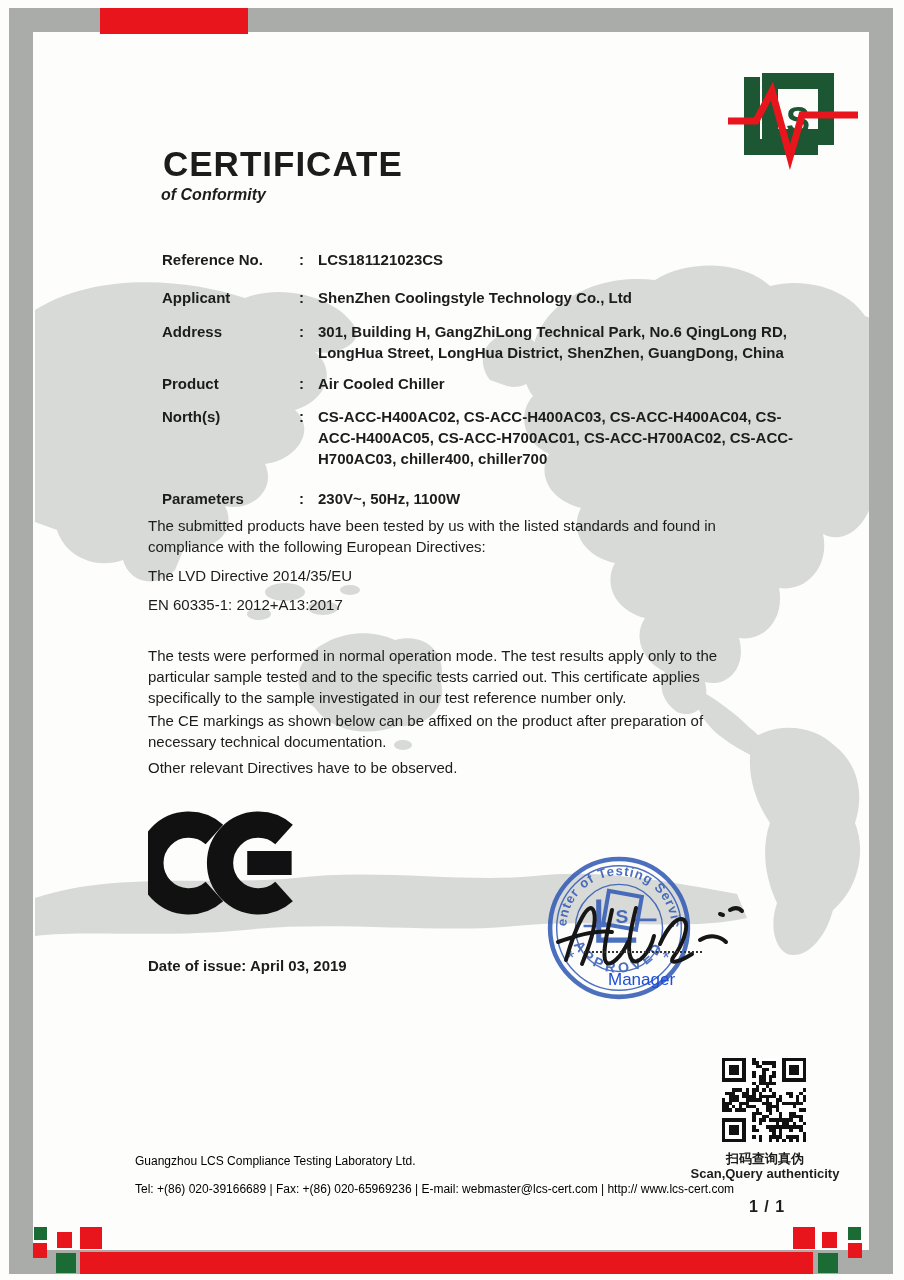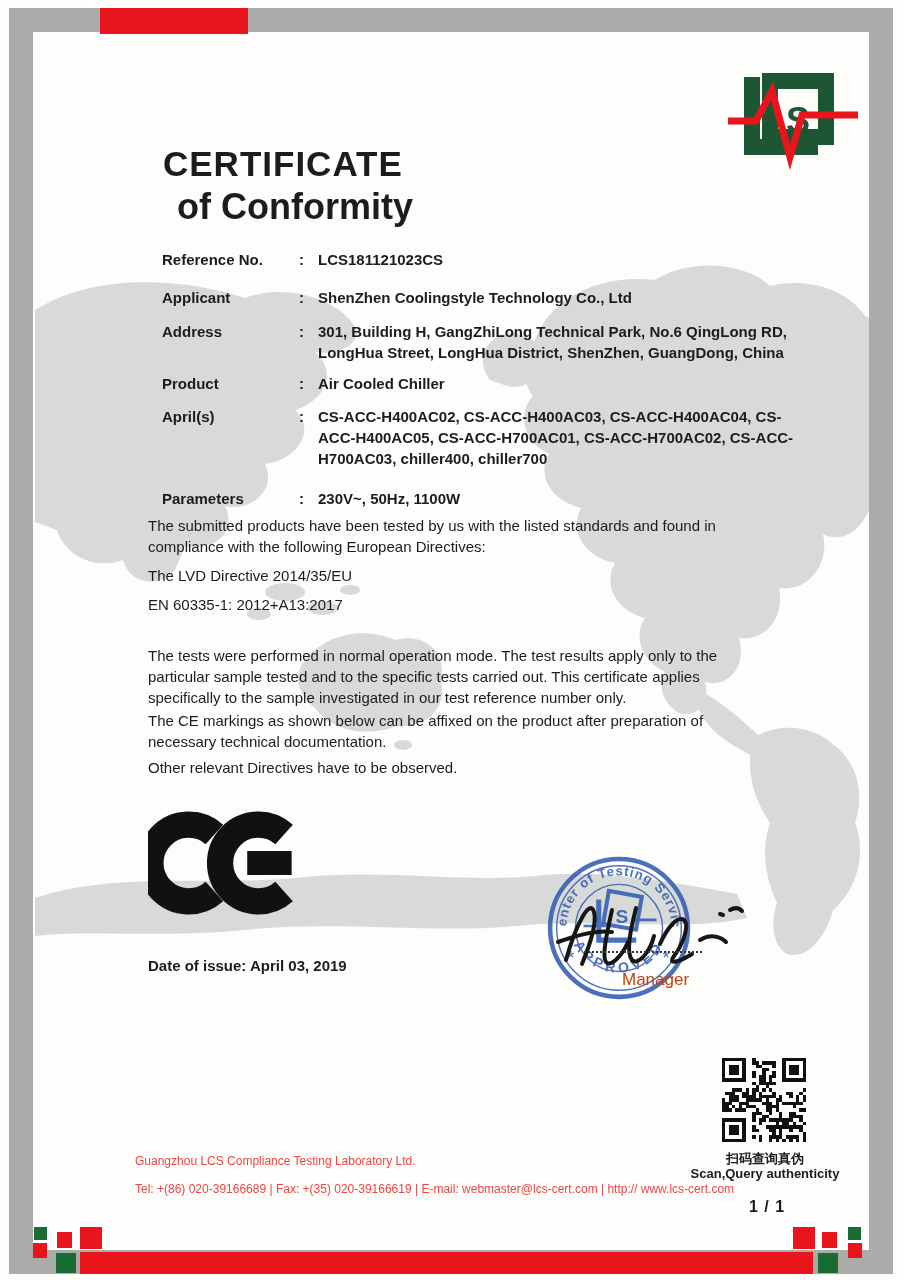--- a/index.html
+++ b/index.html
@@ -9,37 +9,37 @@
   .frame{position:absolute;left:9px;top:8px;width:884px;height:1266px;
          border:24px solid #a9aca9;box-sizing:border-box;z-index:1;}
   .bar{position:absolute;z-index:2;}
   .red{background:#e8151c;}
   .green{background:#1b6b34;}
   
   .map{position:absolute;left:35px;top:258px;width:835px;height:722px;z-index:0;}
   
   .abs{position:absolute;z-index:3;}
   .title1{left:163px;top:144px;font-size:35px;font-weight:bold;letter-spacing:1px;}
-  .title2{left:177px;top:186px;font-size:36px;font-weight:bold;}
+  .title2{left:161px;top:186px;font-size:16px;font-weight:bold;font-style:italic;}
   .field{position:absolute;left:150px;display:flex;z-index:3;font-size:15px;font-weight:bold;line-height:21px;margin-left:12px;}
   .flabel{width:137px;flex:none;}
   .fcolon{width:19px;flex:none;text-align:left;}
   .fvalue{width:505px;}
   .para{position:absolute;left:148px;width:600px;font-size:15px;line-height:21px;z-index:3;}
   .bold{font-weight:normal;}
   .std{line-height:18px;}
-  .footer{position:absolute;left:135px;z-index:3;font-size:12px;line-height:14px;color:#ef4444;}
+  .footer{position:absolute;left:135px;z-index:3;font-size:12px;line-height:14px;color:#000000;}
   .qr-caption{position:absolute;z-index:3;text-align:center;font-weight:bold;}
   .pagenum{position:absolute;left:722px;top:1186px;width:90px;text-align:center;
            font-size:16px;font-weight:bold;letter-spacing:1px;z-index:3;margin-top:12px;}
   
   .stamp{position:absolute;left:543px;top:853px;width:152px;height:152px;z-index:4;opacity:.85;}
   .sig{position:absolute;left:548px;top:882px;width:200px;height:105px;z-index:5;}
   .dotline{position:absolute;left:584px;top:951px;width:118px;border-bottom:2px dotted #333;z-index:5;}
-  .manager{position:absolute;left:622px;top:970px;font-size:17px;color:#c2410c;z-index:5;}
+  .manager{position:absolute;left:608px;top:970px;font-size:17px;color:#1d4ed8;z-index:5;}
   .ce{position:absolute;left:148px;top:810px;width:152px;height:106px;z-index:3;}
   .datei{left:148px;top:957px;font-size:15px;font-weight:bold;}
   .logo{position:absolute;left:728px;top:68px;width:130px;height:102px;z-index:3;}
   .qr{position:absolute;left:722px;top:1058px;width:84px;height:84px;z-index:3;}
 </style>
 </head>
 <body>
 
 <div class="page">
 
@@ -107,21 +107,21 @@
       <div>301, Building H, GangZhiLong Technical Park, No.6 QingLong RD,</div>
       <div>LongHua Street, LongHua District, ShenZhen, GuangDong, China</div>
     </div>
   </div>
   <div class="field" style="top:373px;">
     <span class="flabel">Product</span>
     <span class="fcolon">:</span>
     <div class="fvalue">Air Cooled Chiller</div>
   </div>
   <div class="field" style="top:406px;">
-    <span class="flabel">April(s)</span>
+    <span class="flabel">North(s)</span>
     <span class="fcolon">:</span>
     <div class="fvalue">
       <div>CS-ACC-H400AC02, CS-ACC-H400AC03, CS-ACC-H400AC04, CS-</div>
       <div>ACC-H400AC05, CS-ACC-H700AC01, CS-ACC-H700AC02, CS-ACC-</div>
       <div>H700AC03, chiller400, chiller700</div>
     </div>
   </div>
   <div class="field" style="top:488px;">
     <span class="flabel">Parameters</span>
     <span class="fcolon">:</span>
@@ -399,15 +399,15 @@
             <rect x="96" y="96" width="4" height="4"></rect>
           </g>
       </g>
     </svg>
   </div>
   <div class="qr-caption" style="left:690px;top:1150px;width:150px;font-size:13px;">扫码查询真伪</div>
   <div class="qr-caption" style="left:680px;top:1166px;width:170px;font-size:13px;">Scan,Query authenticity</div>
   <div class="pagenum">1 / 1</div>
 
   <div class="footer" style="top:1154px;">Guangzhou LCS Compliance Testing Laboratory Ltd.</div>
-  <div class="footer" style="top:1182px;">Tel: +(86) 020-39166689  |  Fax: +(35) 020-39166619   |  E-mail: webmaster@lcs-cert.com  |  http:// www.lcs-cert.com</div>
+  <div class="footer" style="top:1182px;">Tel: +(86) 020-39166689  |  Fax: +(86) 020-65969236   |  E-mail: webmaster@lcs-cert.com  |  http:// www.lcs-cert.com</div>
 
 </div>
 
 </body></html>

